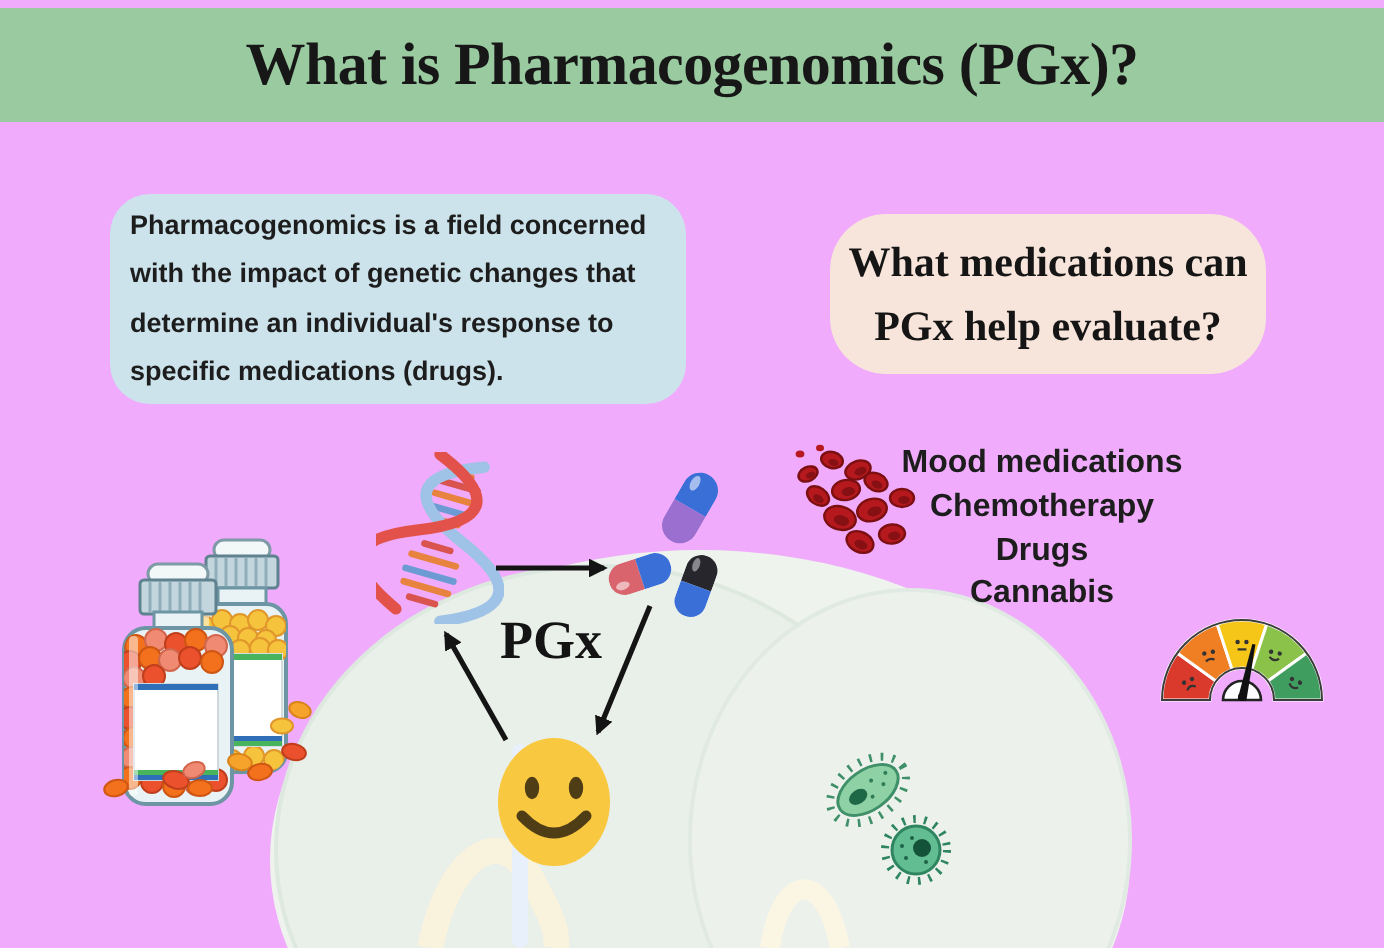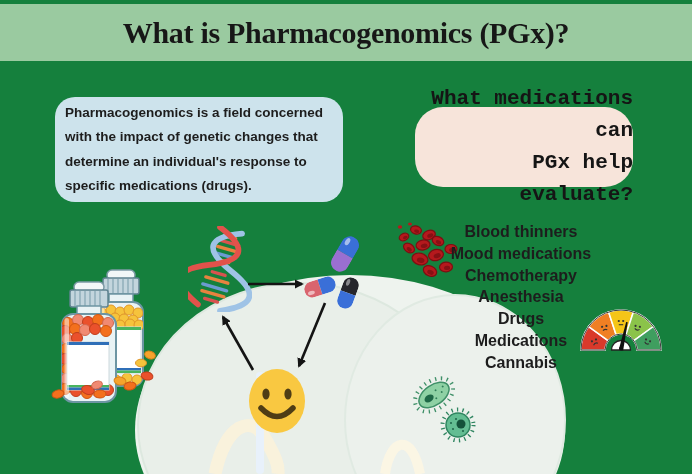--- a/index.html
+++ b/index.html
@@ -1,35 +1,35 @@
 <!DOCTYPE html>
 <html><head>
 <meta charset="utf-8">
 <style>
   html,body{margin:0;padding:0;background:#ffffff;}
-  .canvas{position:relative;width:692px;height:474px;background:#15803d;overflow:hidden;
+  .canvas{position:relative;width:692px;height:474px;background:#f0abfc;overflow:hidden;
           font-family:"Liberation Sans",sans-serif;}
   .abs{position:absolute;}
   
   .bg-watermark{left:0;top:0;width:692px;height:474px;z-index:0;}
   
   .header{left:0;top:4px;width:692px;height:57px;background:#9acaa0;z-index:2;
           display:flex;align-items:center;justify-content:center;}
   .header h1{margin:0;font-family:"Liberation Serif",serif;font-weight:700;font-size:30px;
              color:#171717;letter-spacing:-0.3px;}
   
   .def-box{left:55px;top:97px;width:288px;height:105px;background:#cde3ec;border-radius:20px;
            z-index:2;display:flex;align-items:center;justify-content:center;}
   .def-box p{margin:0;padding:6px 10px;font-weight:700;font-size:13.5px;line-height:24.5px;
              color:#1d1d1d;}
   
   .q-box{left:415px;top:107px;width:218px;height:80px;background:#f7e4da;border-radius:28px;
          z-index:2;display:flex;flex-direction:column;align-items:center;justify-content:center;}
-  .q-box div{font-family:Liberation Mono, monospace;font-weight:700;font-size:21px;
-             line-height:32px;color:#151515;text-align:right;}
+  .q-box div{font-family:Liberation Serif, serif;font-weight:700;font-size:21px;
+             line-height:32px;color:#151515;text-align:center;}
   
   .pgx-label{left:250px;top:305px;z-index:3;font-family:"Liberation Serif",serif;
              font-weight:700;font-size:27px;color:#141414;}
   
   .med-list{left:440px;top:221px;width:162px;z-index:2;text-align:center;}
   .med-item{font-weight:700;font-size:16px;line-height:21.8px;color:#1d1d1d;white-space:nowrap;}
   svg.abs{z-index:2;}
 </style>
 </head>
 <body>
@@ -224,20 +224,21 @@
         <path d="M 0 0 L 10 5 L 0 10 z" fill="#141414"></path>
       </marker>
     </defs>
     <g stroke="#141414" stroke-width="2.6">
       <line x1="68" y1="64" x2="122" y2="64" marker-end="url(#ah)"></line>
       <line x1="145" y1="83" x2="119" y2="146" marker-end="url(#ah)"></line>
       <line x1="73" y1="150" x2="43" y2="97" marker-end="url(#ah)"></line>
     </g>
   </svg>
 
+  <div class="abs pgx-label">PGx</div>
 
   <svg class="abs" style="left:248px;top:368px" width="58" height="66" viewBox="0 0 58 66">
     <ellipse cx="29" cy="33" rx="28" ry="32" fill="#f9c841"></ellipse>
     <ellipse cx="18" cy="26" rx="3.6" ry="5.6" fill="#4f3d15"></ellipse>
     <ellipse cx="40" cy="26" rx="3.6" ry="5.6" fill="#4f3d15"></ellipse>
     <path d="M 13 40 Q 29 57, 45 40" fill="none" stroke="#4f3d15" stroke-width="5.5" stroke-linecap="round"></path>
   </svg>
 
   <svg class="abs" style="left:396px;top:221px" width="72" height="70" viewBox="0 0 72 70">
     <g>
@@ -284,26 +285,23 @@
       <g transform="rotate(-5 50 46)">
           <ellipse cx="50" cy="46" rx="6.5" ry="4.8" fill="#b5191d" stroke="#7c0f12" stroke-width="1.2"></ellipse>
           <ellipse cx="51" cy="47" rx="3.1" ry="2.1" fill="#871014"></ellipse>
         </g>
       <ellipse cx="4" cy="6" rx="2.2" ry="1.8" fill="#b5191d"></ellipse>
       <ellipse cx="14" cy="3" rx="2" ry="1.6" fill="#b5191d"></ellipse>
     </g>
   </svg>
 
   <div class="abs med-list">
-      <div class="med-item">Blood thinners</div>
       <div class="med-item">Mood medications</div>
       <div class="med-item">Chemotherapy</div>
-      <div class="med-item">Anesthesia</div>
       <div class="med-item">Drugs</div>
-      <div class="med-item">Medications</div>
       <div class="med-item">Cannabis</div>
     </div>
 
   <svg class="abs" style="left:576px;top:298px" width="90" height="58" viewBox="0 0 90 58">
     <g stroke="#ffffff" stroke-width="1.5">
       <path d="M 5 52 A 40 40 0 0 1 12.6 28.5 L 32.1 42.6 A 16 16 0 0 0 29 52 Z" fill="#d93a2b"></path>
       <path d="M 12.6 28.5 A 40 40 0 0 1 32.6 14 L 40.1 36.8 A 16 16 0 0 0 32.1 42.6 Z" fill="#f07f23"></path>
       <path d="M 32.6 14 A 40 40 0 0 1 57.4 14 L 49.9 36.8 A 16 16 0 0 0 40.1 36.8 Z" fill="#f5c518"></path>
       <path d="M 57.4 14 A 40 40 0 0 1 77.4 28.5 L 57.9 42.6 A 16 16 0 0 0 49.9 36.8 Z" fill="#8bc34a"></path>
       <path d="M 77.4 28.5 A 40 40 0 0 1 85 52 L 61 52 A 16 16 0 0 0 57.9 42.6 Z" fill="#3f9e5f"></path>

